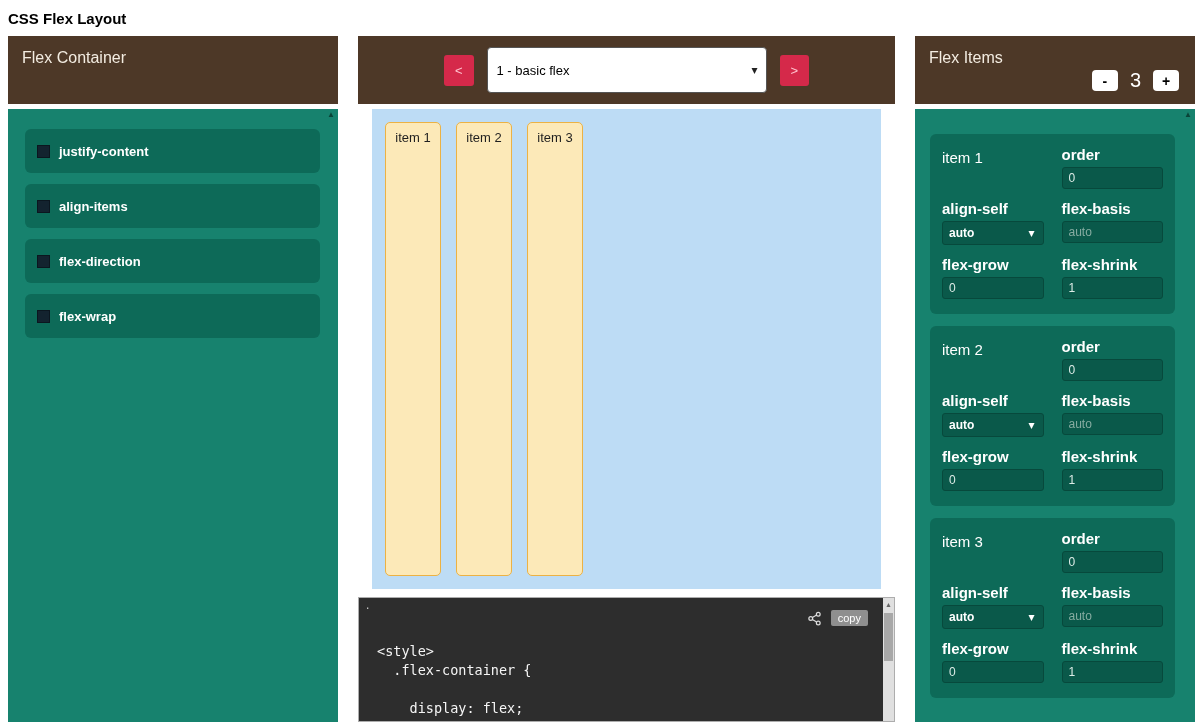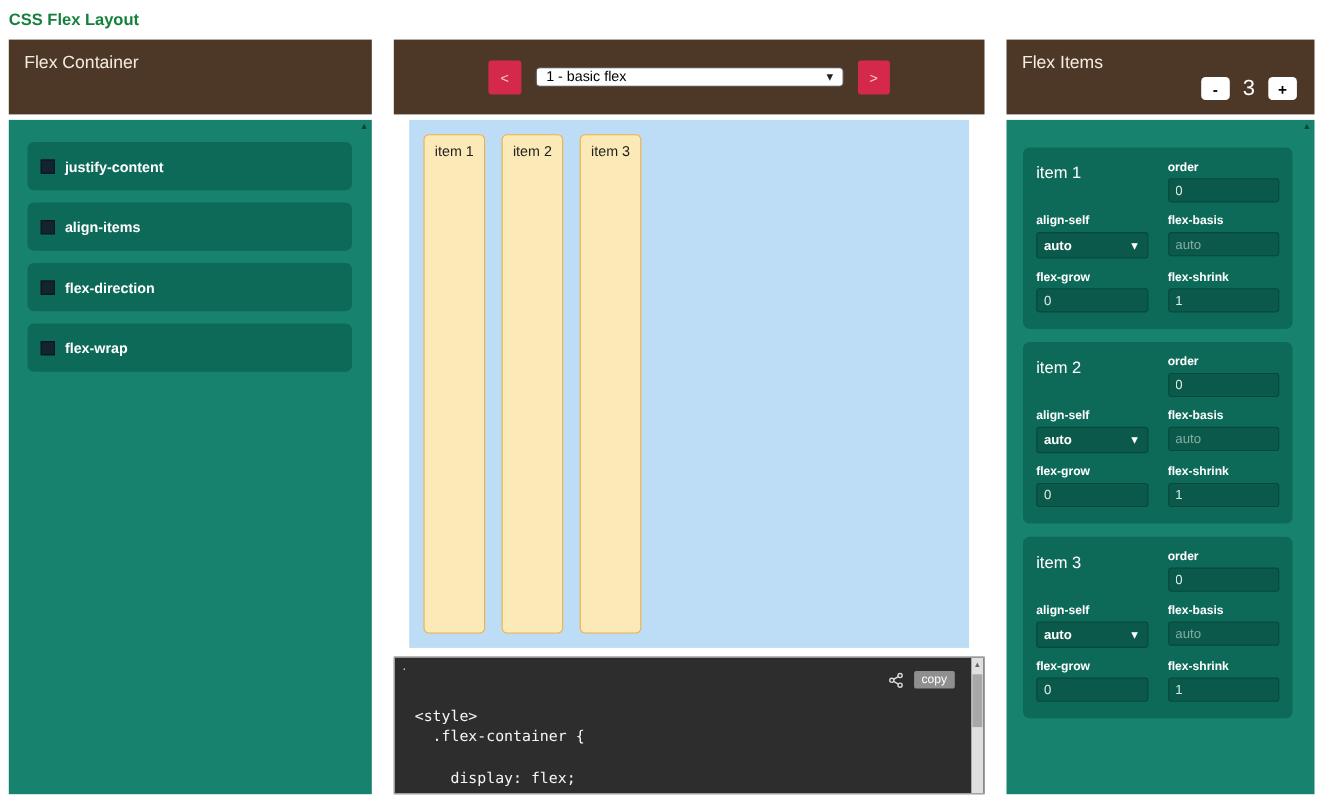--- a/index.html
+++ b/index.html
@@ -4,21 +4,21 @@
 <style>
   * { box-sizing: border-box; }
   html, body {
     margin: 0; padding: 0;
     width: 1199px; height: 728px;
     overflow: hidden;
     background: #ffffff;
     font-family: "Liberation Sans", sans-serif;
   }
   .title-bar { padding: 10px 8px 9px 8px; }
-  .title-bar h1 { margin: 0; font-size: 15px; font-weight: bold; color: #15803d; }
+  .title-bar h1 { margin: 0; font-size: 15px; font-weight: bold; color: #000000; }
 
   .columns { display: flex; gap: 20px; padding: 0 4px 0 8px; height: 686px; }
   .col { display: flex; flex-direction: column; gap: 5px; }
   .col-left  { width: 330px; }
   .col-mid   { width: 537px; }
   .col-right { flex: 1; }
 
   .panel-header {
     background: #4d3827; color: #f3ece1;
     height: 68px; padding: 13px 14px; font-size: 16px;
@@ -77,21 +77,21 @@
     font-size: 13px; height: 31px; padding: 0 11px; cursor: pointer;
     font-family: "Liberation Sans", sans-serif;
   }
   .select-wrap { position: relative; display: inline-block; }
   .select-wrap::after {
     content: "▾"; position: absolute; right: 9px; top: 50%;
     transform: translateY(-50%); pointer-events: none; font-size: 12px;
   }
   .scenario-wrap::after { color: #222; }
   .scenario-select {
-    width: 280px; height: 18px; background: #fff; color: #000;
+    width: 280px; height: 46px; background: #fff; color: #000;
     border: 1px solid #555; border-radius: 4px; font-size: 13px;
     padding: 0 22px 0 9px; appearance: none; -webkit-appearance: none;
     font-family: "Liberation Sans", sans-serif;
   }
 
   
   .preview-wrap { padding: 0 14px; flex: 0 0 auto; }
   .flex-preview {
     background: #bddcf5; height: 480px; padding: 13px;
     display: flex; gap: 15px;
@@ -152,21 +152,21 @@
 
   .items-body { padding: 25px 20px 10px 15px; }
   .item-card {
     background: #0d6a58; border-radius: 6px; padding: 12px 12px 15px 12px;
     margin-bottom: 12px;
     display: grid; grid-template-columns: 1fr 1fr;
     column-gap: 18px; row-gap: 11px;
   }
   .item-name { font-size: 15px; color: #fff; margin-top: 3px; }
   .field label {
-    display: block; font-size: 11px; font-weight: bold; color: #fff;
+    display: block; font-size: 15px; font-weight: bold; color: #fff;
     margin-bottom: 4px;
   }
   .field input {
     width: 100%; height: 22px; background: #0a594a; color: #dcebe6;
     border: 1px solid #07493c; border-radius: 3px; font-size: 12px;
     padding: 0 6px; font-family: "Liberation Sans", sans-serif;
   }
   .field input::placeholder { color: #86aca1; }
   .field .select-wrap { width: 100%; }
   .item-select-wrap::after { color: #fff; }

